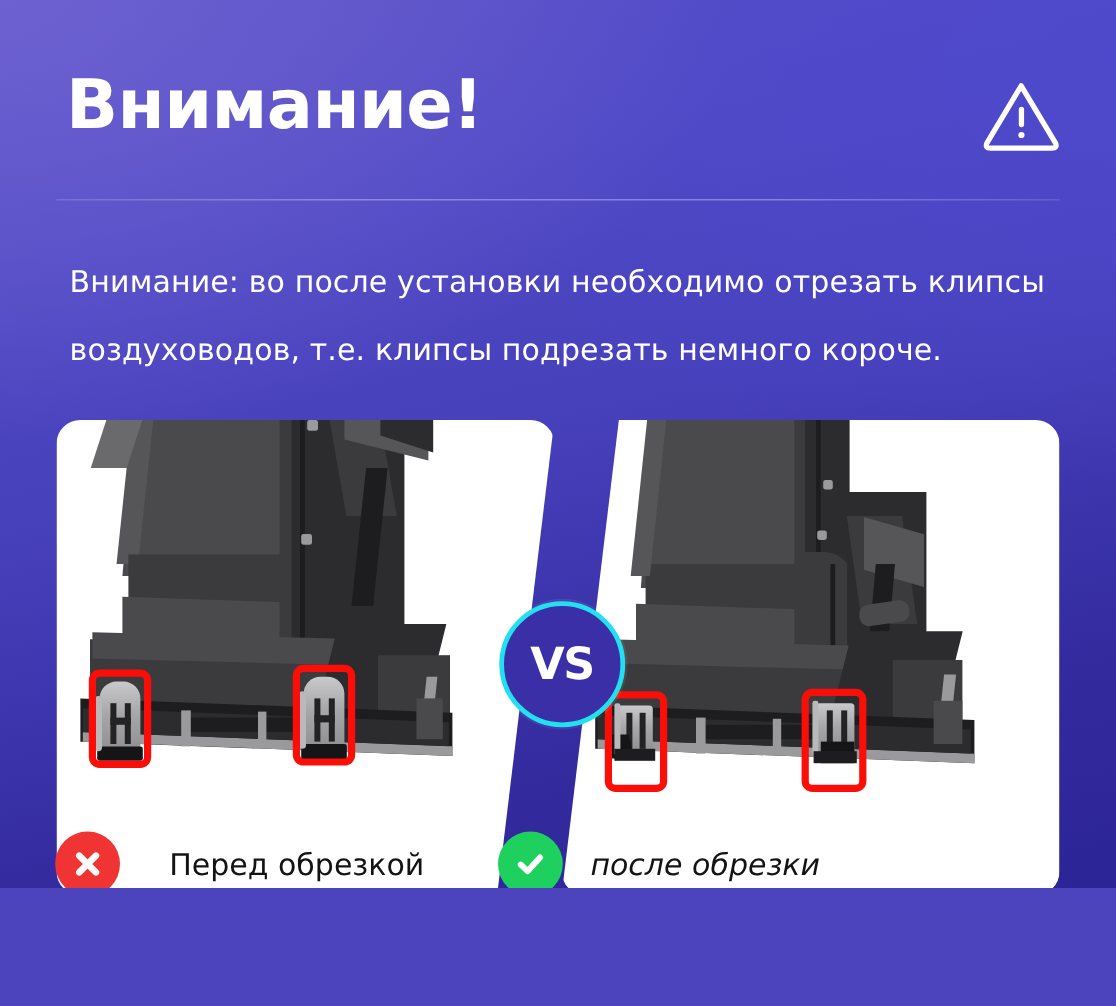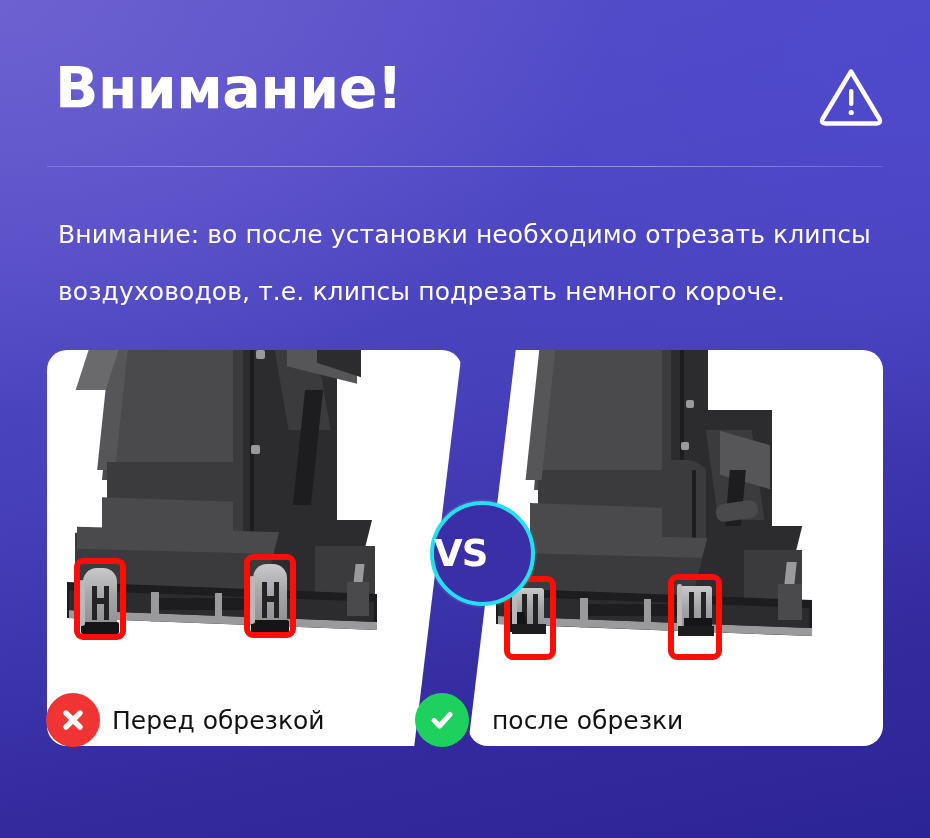--- a/index.html
+++ b/index.html
@@ -2,21 +2,21 @@
 <html><head>
 <meta charset="utf-8">
 <style>
   html,body{margin:0;padding:0;}
   body{
     width:930px;height:838px;overflow:hidden;
     font-family:"Liberation Sans", sans-serif;
     background:#4b44bd;
   }
   .page{
-    position:relative;width:930px;height:838px;overflow:hidden;
+    position:relative;width:930px;height:740px;overflow:hidden;
     background:
       radial-gradient(120% 90% at 0% 0%, rgba(110,98,210,0.95) 0%, rgba(110,98,210,0) 55%),
       radial-gradient(110% 80% at 100% 6%, rgba(78,73,205,0.9) 0%, rgba(78,73,205,0) 60%),
       linear-gradient(168deg, #5a50c6 0%, #514ac5 22%, #4740bb 48%, #332a9e 80%, #2b2496 100%);
   }
 
   
   .header{position:absolute;left:0;top:0;width:930px;height:170px;}
   .title{
     position:absolute;left:55px;top:57px;
@@ -74,47 +74,47 @@
   .clip-slot{background:#232325;}
   .clip-dark{background:#151517;}
 
   .redbox{
     position:absolute;border:6px solid #fb0d08;border-radius:9px;
     box-sizing:border-box;background:transparent;
   }
 
   
   .vs{
-    position:absolute;left:430px;top:501px;width:97px;height:97px;
+    position:absolute;left:416px;top:501px;width:97px;height:97px;
     border-radius:50%;
     background:#3b2fa8;
     border:4px solid #22e0f0;
     box-shadow:0 0 0 2px rgba(255,255,255,0.07);
-    display:flex;align-items:center;justify-content:flex-start;
+    display:flex;align-items:center;justify-content:center;
     z-index:6;
   }
   .vs span{
     color:#ffffff;font-size:37px;font-weight:700;letter-spacing:-1px;
     font-family:"DejaVu Sans","Liberation Sans",sans-serif;
   }
 
   
   .badge{
     position:absolute;width:54px;height:54px;border-radius:50%;
     display:flex;align-items:center;justify-content:center;z-index:7;
   }
   .badge-x{left:46px;top:693px;background:#f03434;}
   .badge-ok{left:415px;top:693px;background:#1ed05e;}
   .lbl{
     position:absolute;color:#131313;font-size:25px;font-weight:500;
     font-family:"DejaVu Sans","Liberation Sans",sans-serif;z-index:7;
     white-space:nowrap;
   }
-  .lbl-left{left:112px;top:706px;}
-  .lbl-right{left:492px;top:706px;}
+  .lbl-left{left:141px;top:706px;}
+  .lbl-right{left:492px;top:706px;font-style:italic;}
 </style>
 </head>
 <body>
 
 <div class="page">
 
   <div class="header">
     <div class="title">Внимание!</div>
 
     <svg class="warn-icon" viewBox="0 0 66 62">

